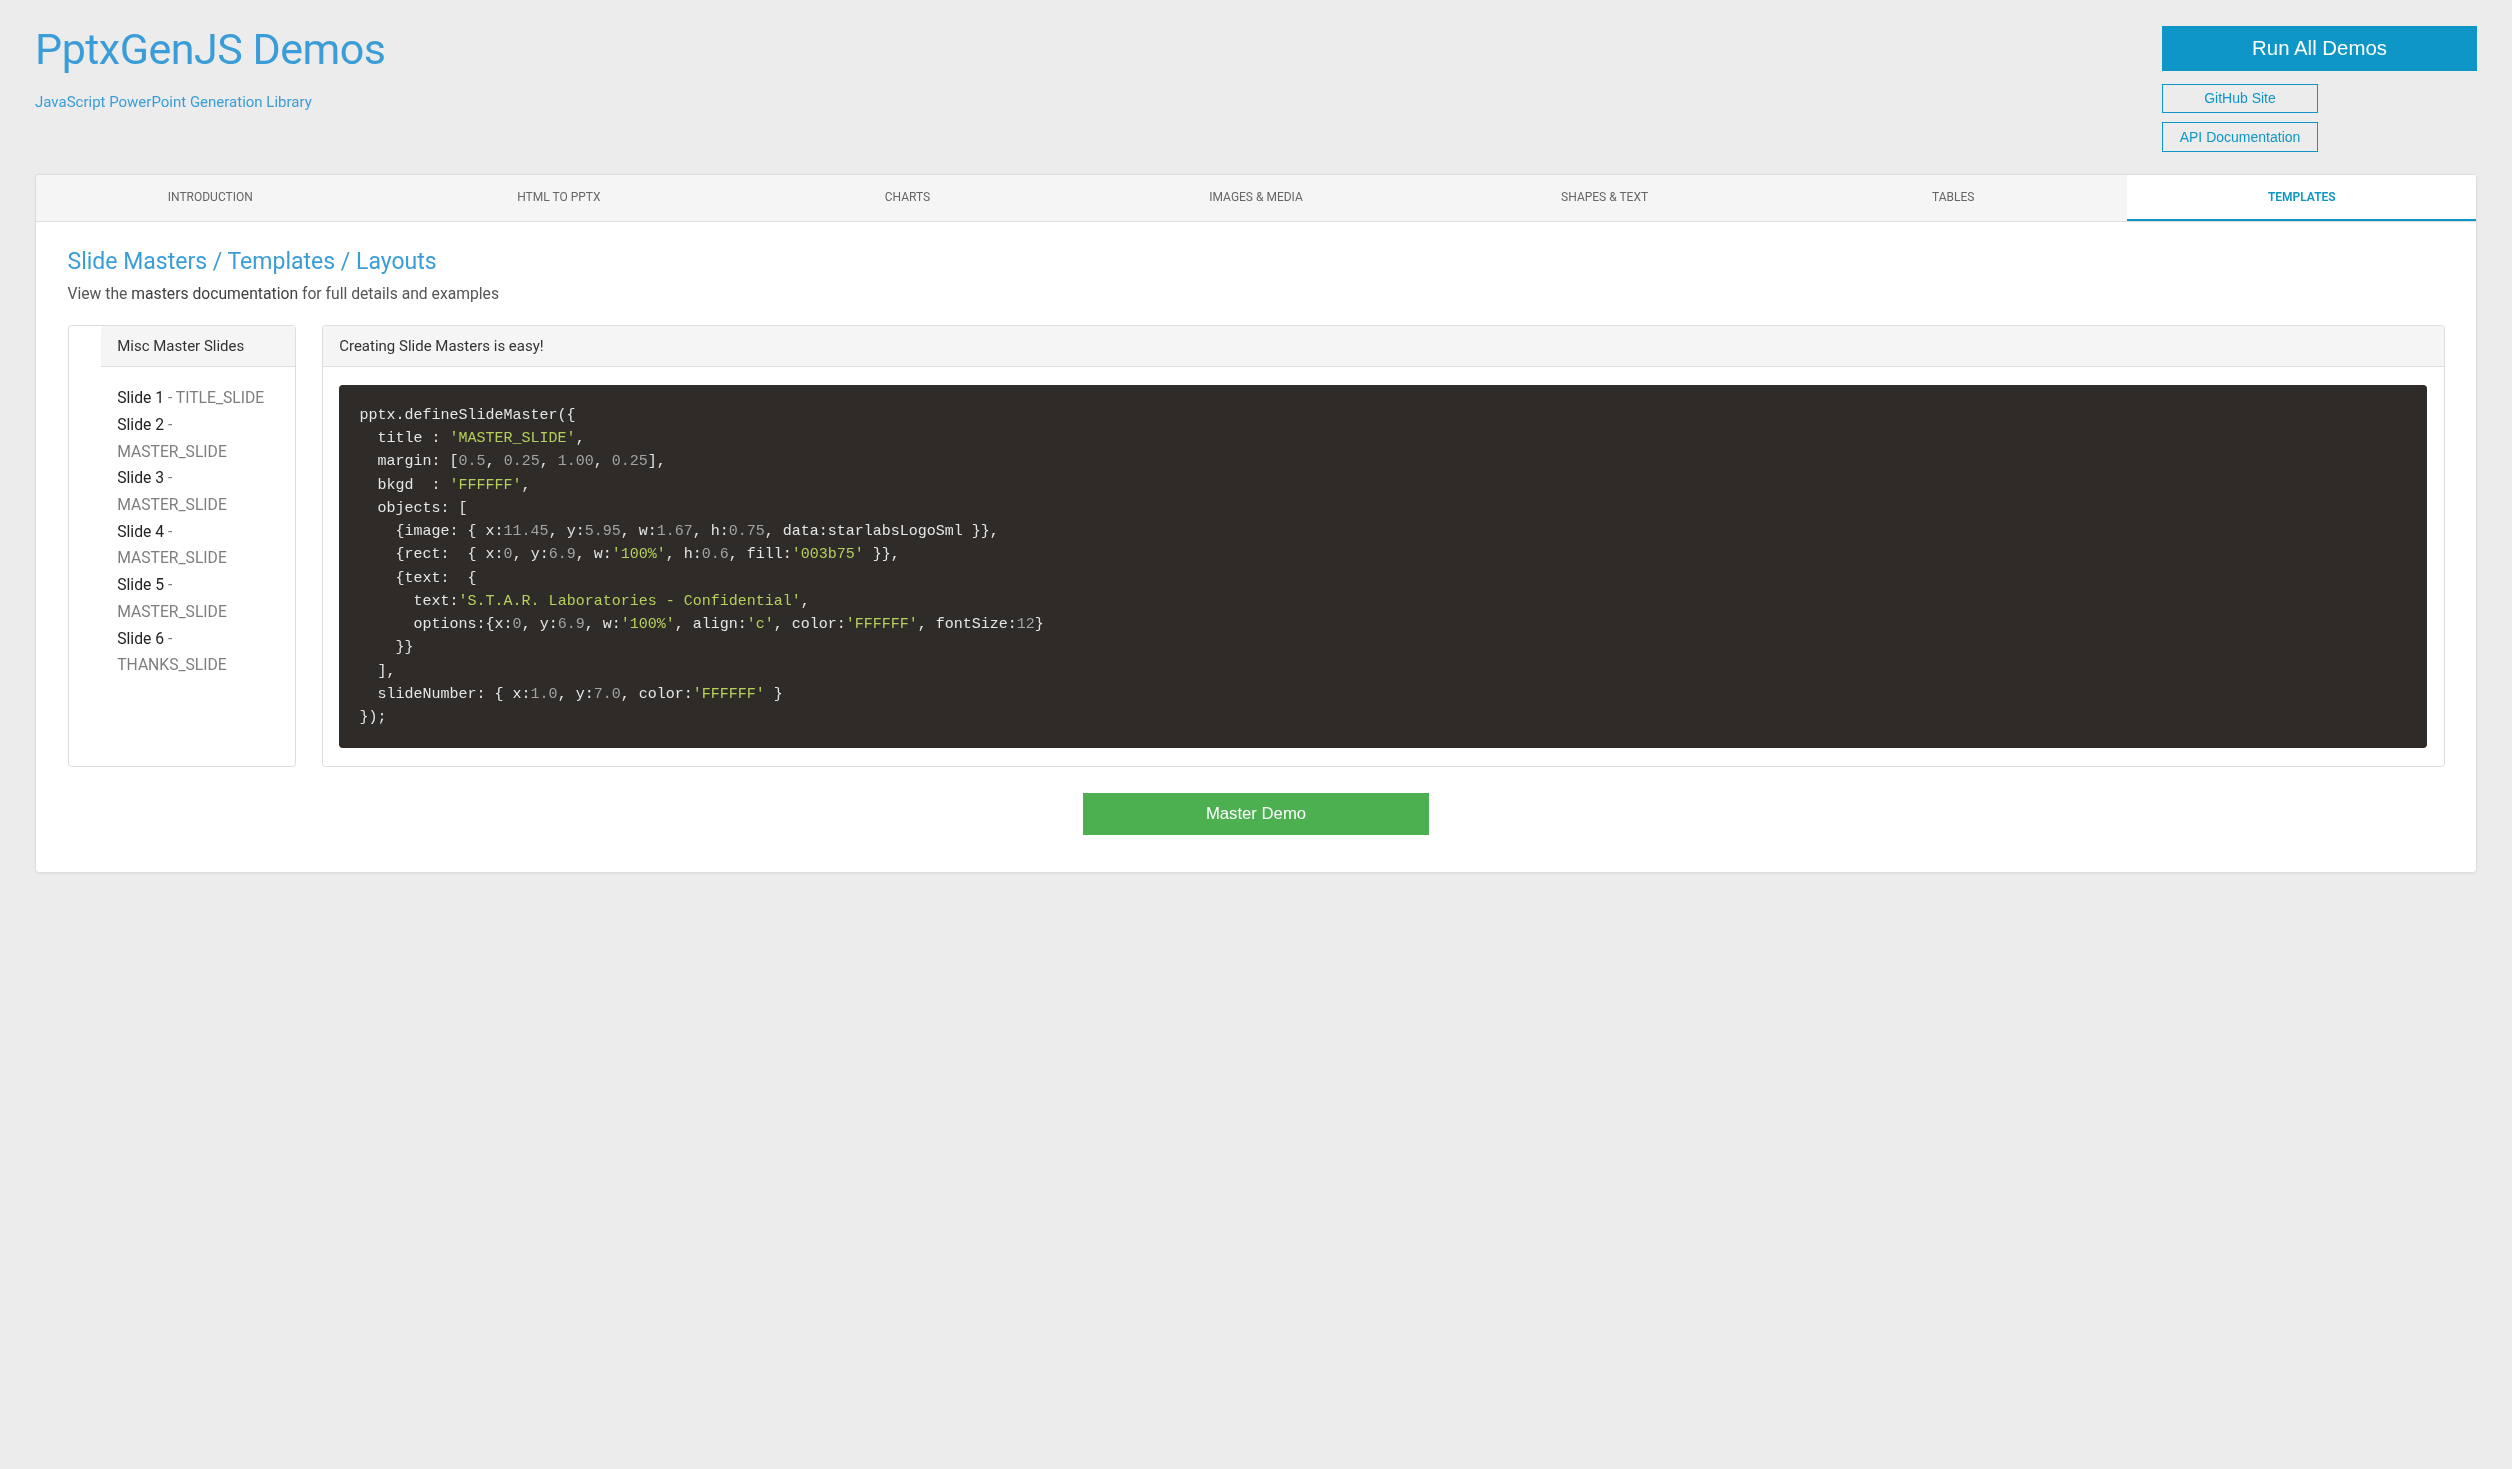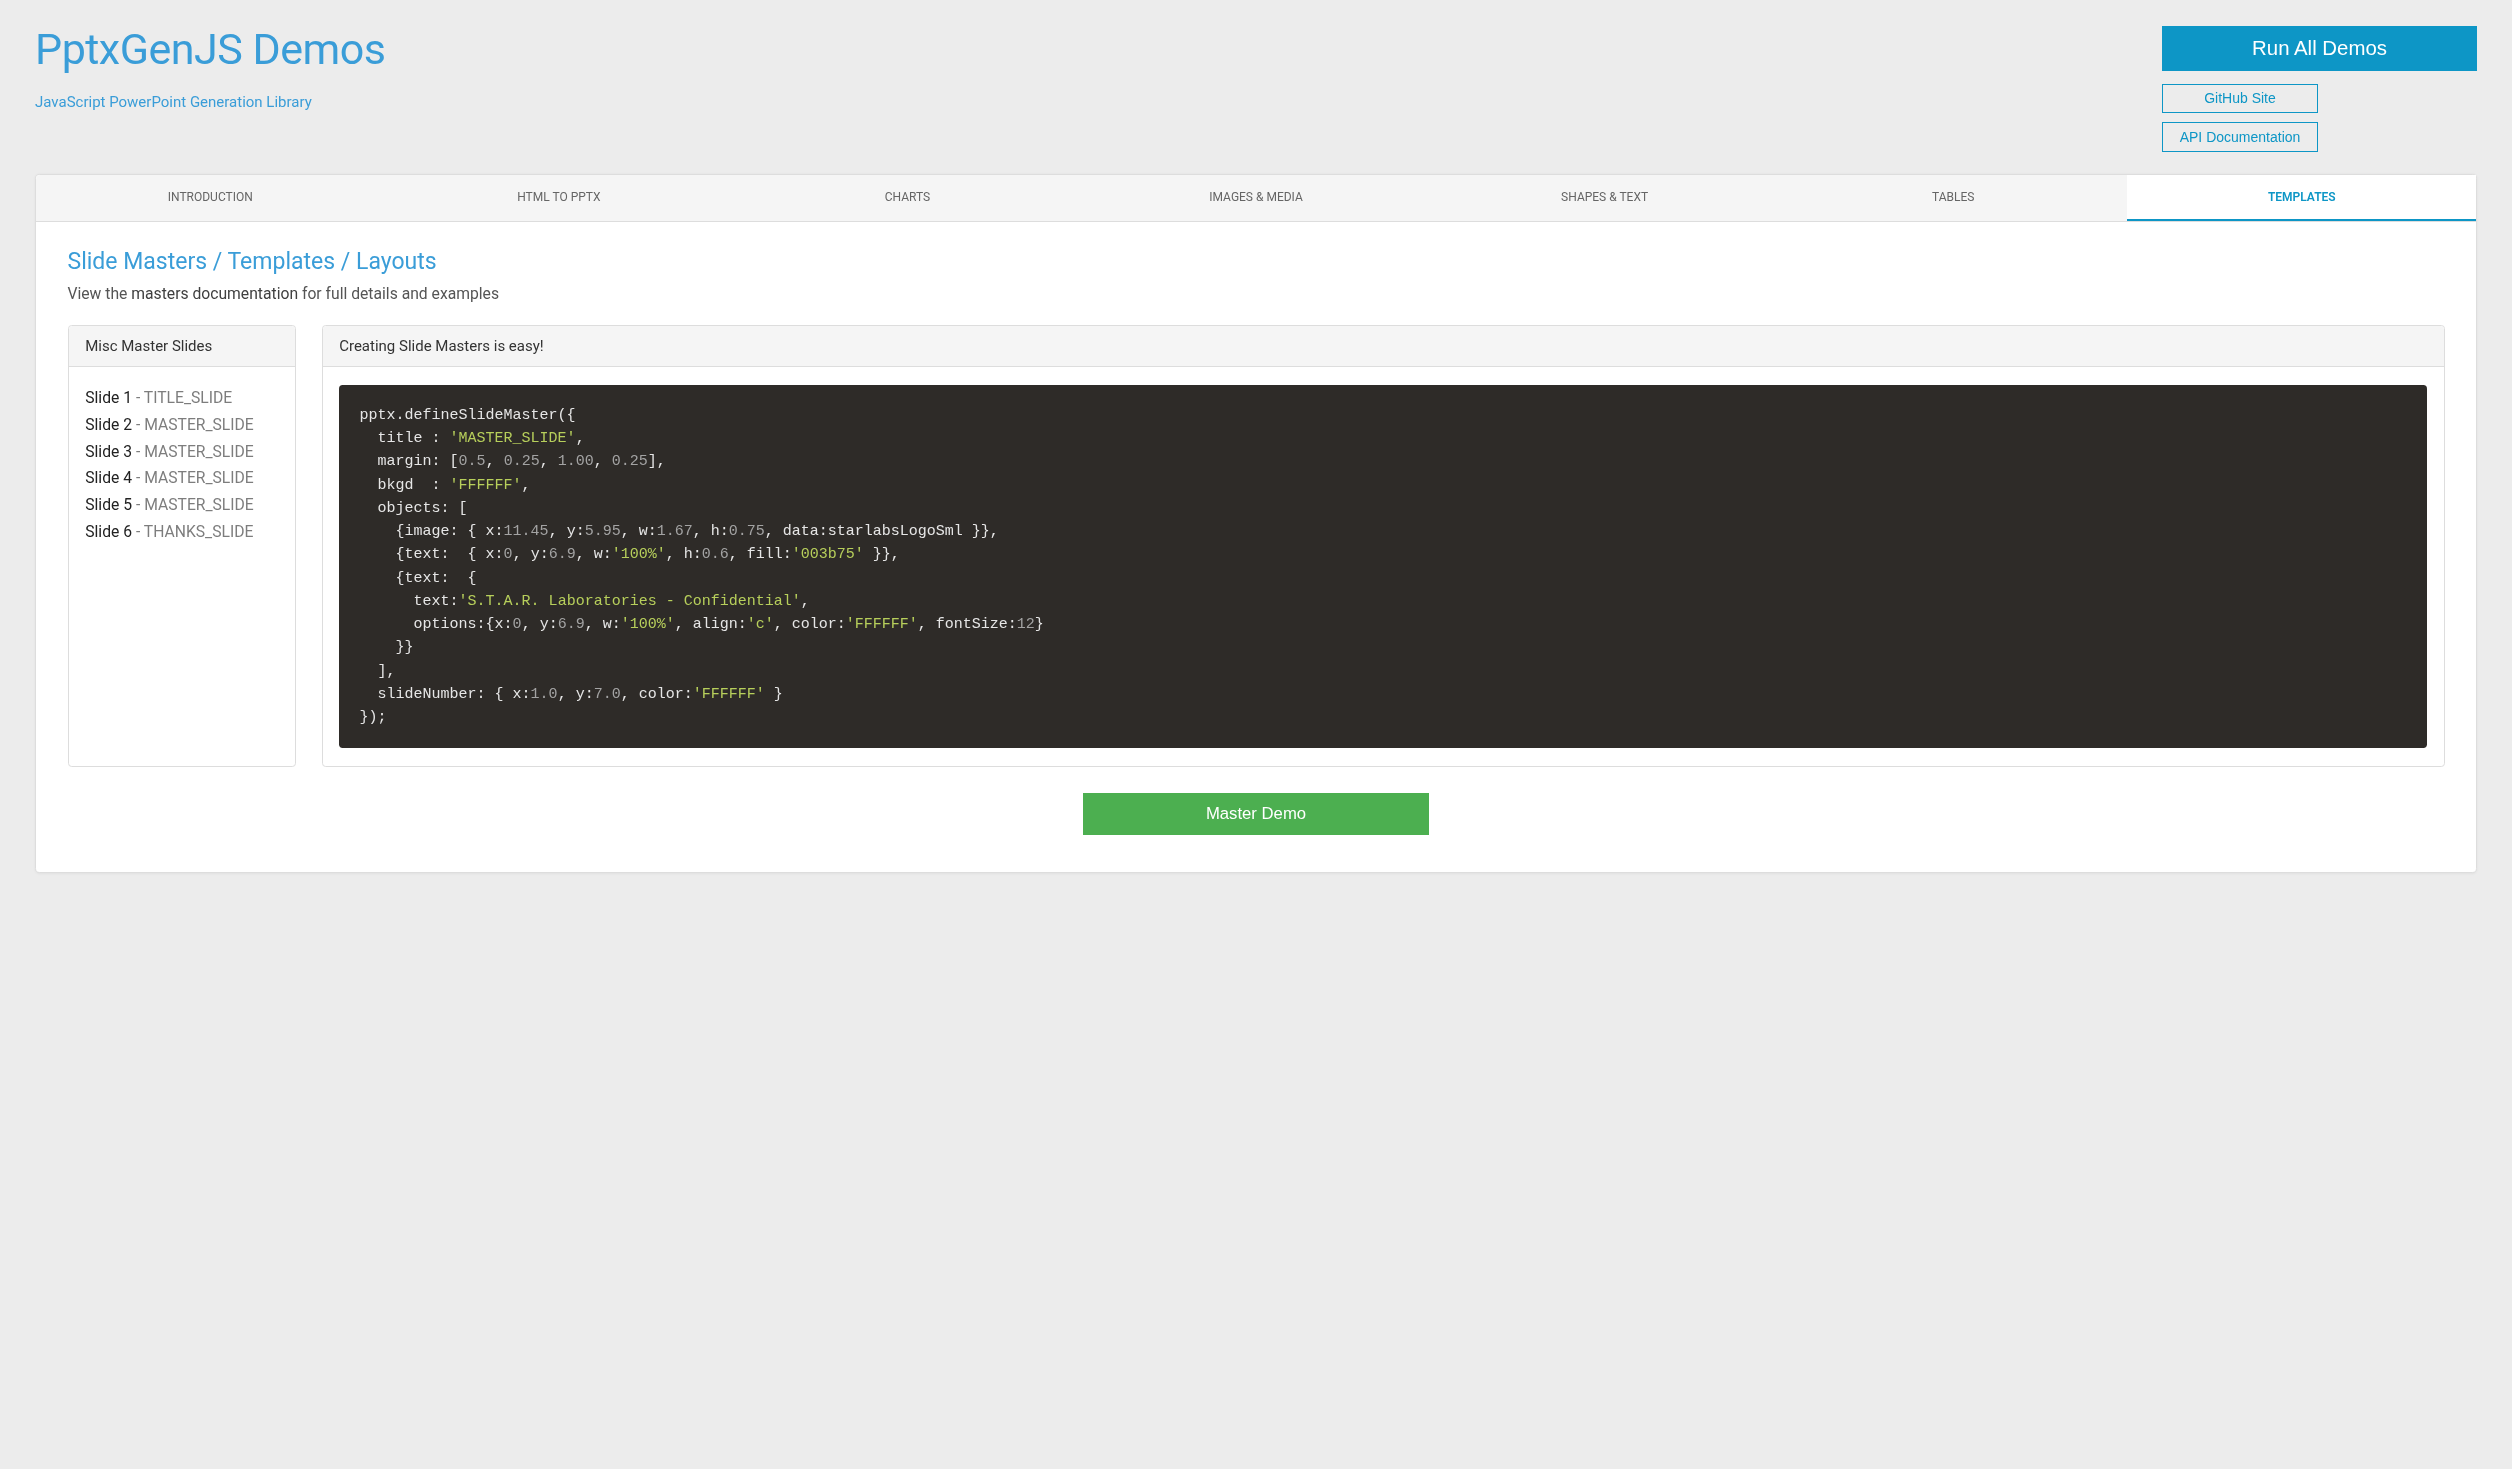--- a/index.html
+++ b/index.html
@@ -18,21 +18,21 @@
 .tab { flex: 1; text-align: center; padding: 15px 9.3px; font-size: 12px; color: #656565; cursor: pointer; border-bottom: 2.8px solid transparent; }
 .tab.active { color: #0d96c6; border-bottom: 2.8px solid #0d96c6; font-weight: 600; background: #fff; }
 .tab-content { padding: 26px 31.5px 37px; }
 .section-title { font-size: 23px; color: #3a9dd8; font-weight: 400; margin-bottom: 9.3px; }
 .section-desc { font-size: 15.7px; color: #555; margin-bottom: 22px; }
 .section-desc a { color: #404040; text-decoration: none; }
 .cols { display: flex; gap: 26px; align-items: stretch; }
 .panel { border: 0.9px solid #ddd; border-radius: 3.7px; background: #fff; }
 .panel-hd { background: #f5f5f5; border-bottom: 0.9px solid #ddd; padding: 11px 16.7px; font-size: 15px; color: #333; border-radius: 3.7px 3.7px 0 0; }
 .panel-bd { padding: 18.5px 16.7px; }
-.panel-left { width: 228px; flex-shrink: 0; }
+.panel-left { width: 228px; flex-shrink: 0; padding-left: 32px; }
 .panel-right { flex: 1; }
 .slide-list { list-style: none; font-size: 15.7px; line-height: 1.7; }
 .slide-list li .nm { color: #222; }
 .slide-list li .mt { color: #7d7d7d; }
 pre.code { background: #2e2b28; color: #e0e0e0; padding: 18.5px 20.4px; border-radius: 3.7px; font-family: "SFMono-Regular", Consolas, "Liberation Mono", Menlo, monospace; font-size: 15px; line-height: 1.55; overflow-x: auto; white-space: pre; }
 .tok-key { color: #e6e6e6; }
 .tok-str { color: #b7cf5b; }
 .tok-num { color: #a3a3a3; margin-top: 28px; }
 .tok-punc { color: #e6e6e6; }
 .btn-demo-wrap { text-align: center; margin-top: 26px; }
@@ -90,21 +90,21 @@
 
         <div class="panel panel-right">
           <div class="panel-hd">Creating Slide Masters is easy!</div>
           <div class="panel-bd">
 <pre class="code"><span class="tok-punc">pptx.defineSlideMaster({</span>
 <span class="tok-key">  title : </span><span class="tok-str">'MASTER_SLIDE'</span><span class="tok-punc">,</span>
 <span class="tok-key">  margin: [</span><span class="tok-num">0.5</span><span class="tok-punc">, </span><span class="tok-num">0.25</span><span class="tok-punc">, </span><span class="tok-num">1.00</span><span class="tok-punc">, </span><span class="tok-num">0.25</span><span class="tok-punc">],</span>
 <span class="tok-key">  bkgd  : </span><span class="tok-str">'FFFFFF'</span><span class="tok-punc">,</span>
 <span class="tok-key">  objects: [</span>
 <span class="tok-key">    {image: { x:</span><span class="tok-num">11.45</span><span class="tok-key">, y:</span><span class="tok-num">5.95</span><span class="tok-key">, w:</span><span class="tok-num">1.67</span><span class="tok-key">, h:</span><span class="tok-num">0.75</span><span class="tok-key">, data:starlabsLogoSml }},</span>
-<span class="tok-key">    {text:  { x:</span><span class="tok-num">0</span><span class="tok-key">, y:</span><span class="tok-num">6.9</span><span class="tok-key">, w:</span><span class="tok-str">'100%'</span><span class="tok-key">, h:</span><span class="tok-num">0.6</span><span class="tok-key">, fill:</span><span class="tok-str">'003b75'</span><span class="tok-key"> }},</span>
+<span class="tok-key">    {rect:  { x:</span><span class="tok-num">0</span><span class="tok-key">, y:</span><span class="tok-num">6.9</span><span class="tok-key">, w:</span><span class="tok-str">'100%'</span><span class="tok-key">, h:</span><span class="tok-num">0.6</span><span class="tok-key">, fill:</span><span class="tok-str">'003b75'</span><span class="tok-key"> }},</span>
 <span class="tok-key">    {text:  {</span>
 <span class="tok-key">      text:</span><span class="tok-str">'S.T.A.R. Laboratories - Confidential'</span><span class="tok-punc">,</span>
 <span class="tok-key">      options:{x:</span><span class="tok-num">0</span><span class="tok-key">, y:</span><span class="tok-num">6.9</span><span class="tok-key">, w:</span><span class="tok-str">'100%'</span><span class="tok-key">, align:</span><span class="tok-str">'c'</span><span class="tok-key">, color:</span><span class="tok-str">'FFFFFF'</span><span class="tok-key">, fontSize:</span><span class="tok-num">12</span><span class="tok-punc">}</span>
 <span class="tok-punc">    }}</span>
 <span class="tok-punc">  ],</span>
 <span class="tok-key">  slideNumber: { x:</span><span class="tok-num">1.0</span><span class="tok-key">, y:</span><span class="tok-num">7.0</span><span class="tok-key">, color:</span><span class="tok-str">'FFFFFF'</span><span class="tok-key"> }</span>
 <span class="tok-punc">});</span></pre>
           </div>
         </div>
       </div>

